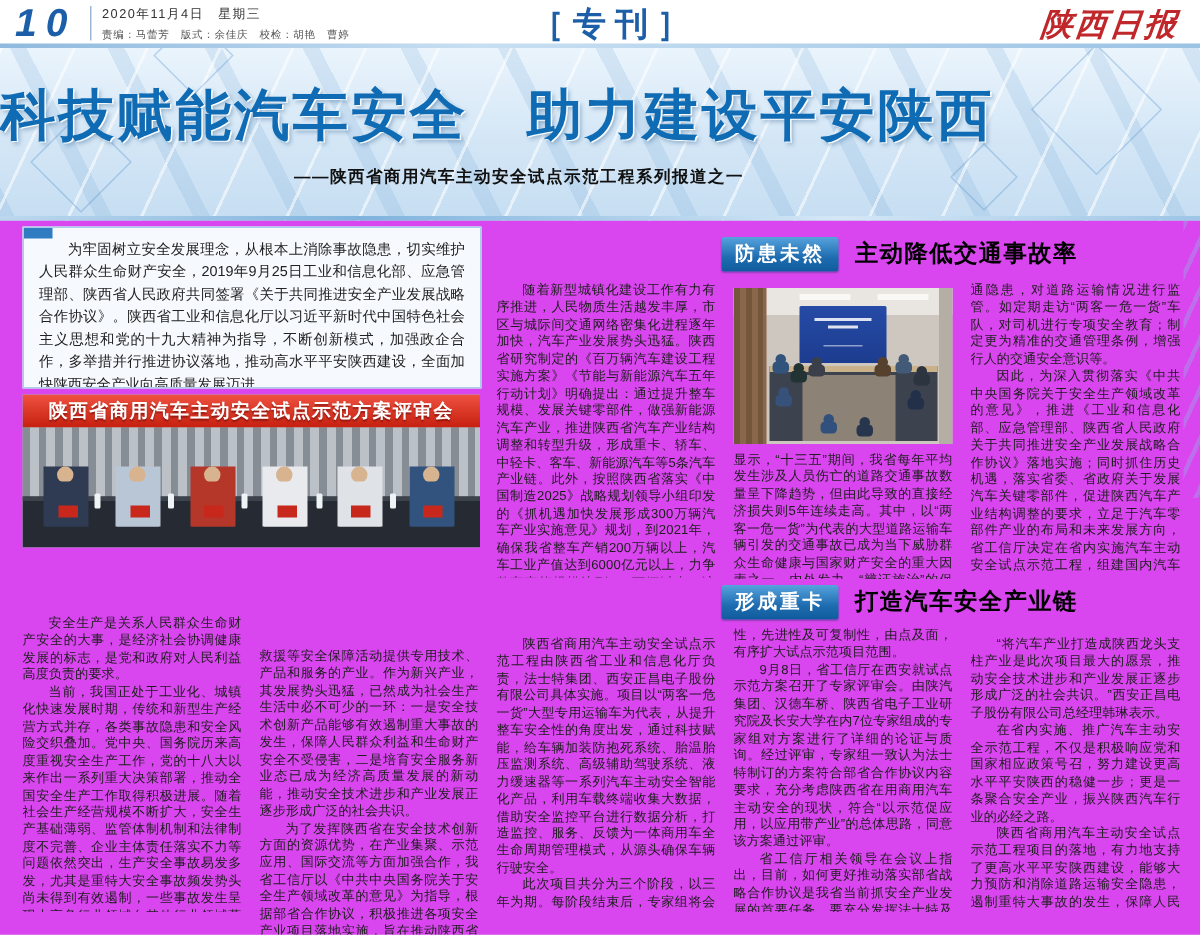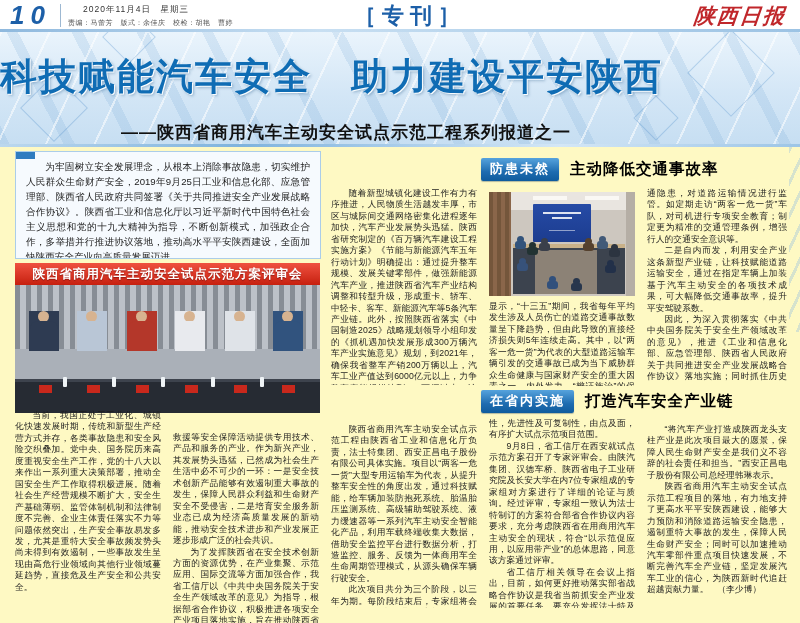--- a/index.html
+++ b/index.html
@@ -1,23 +1,23 @@
 <!DOCTYPE html>
 <html><head>
 <meta charset="utf-8">
 <style>
   html,body{margin:0;padding:0;}
   body{font-family:"Liberation Sans","DejaVu Sans",sans-serif;background:#e9e9e9;}
-  #page{position:relative;width:800px;height:623px;background:#fef9c3;overflow:hidden;margin:0 auto;}
+  #page{position:relative;width:800px;height:623px;background:#d946ef;overflow:hidden;margin:0 auto;}
 
   
   #header{position:absolute;left:0;top:0;width:800px;height:31px;background:#fff;}
   .pagenum{position:absolute;left:10px;top:0px;font-size:26px;font-weight:900;color:#1c5fa8;letter-spacing:6px;font-style:italic;}
   .hdr-divider{position:absolute;left:60px;top:4px;width:1px;height:23px;background:#9db8d2;}
-  .hdr-date{position:absolute;left:68px;top:4px;font-size:8.5px;color:#333;letter-spacing:1px;margin-left:15px;}
+  .hdr-date{position:absolute;left:68px;top:4px;font-size:8.5px;color:#333;letter-spacing:1px;}
   .hdr-credits{position:absolute;left:68px;top:18px;font-size:7px;color:#555;letter-spacing:.5px;}
   .hdr-section{position:absolute;left:300px;top:1px;width:220px;text-align:center;font-size:22px;font-weight:900;color:#1c5fa8;letter-spacing:6px;}
   .masthead{position:absolute;right:14px;top:2px;font-size:21px;font-weight:bold;font-style:italic;color:#c0272b;font-family:"DejaVu Serif","Liberation Serif",serif;letter-spacing:2px;transform:skewX(-6deg);}
   .hdr-rule{position:absolute;left:0;top:29px;width:800px;height:3px;background:linear-gradient(90deg,#8fb9de,#c8dff2 40%,#9cc3e4);}
 
   
   #banner{position:absolute;left:0;top:32px;width:800px;height:115px;
     background:
       repeating-linear-gradient(115deg, rgba(255,255,255,.55) 0 2px, rgba(255,255,255,0) 2px 44px),
       repeating-linear-gradient(63deg, rgba(120,170,215,.20) 0 10px, rgba(120,170,215,0) 10px 58px),
@@ -25,21 +25,21 @@
     overflow:hidden;}
   .hex{position:absolute;border:1px solid rgba(90,150,205,.35);transform:rotate(45deg);}
   .hex.h1{left:30px;top:52px;width:46px;height:46px;}
   .hex.h2{left:700px;top:10px;width:60px;height:60px;}
   .hex.h3{left:640px;top:70px;width:30px;height:30px;}
   .hex.h4{left:110px;top:-14px;width:36px;height:36px;}
   .headline{position:absolute;left:0;top:20px;width:800px;text-align:left;
     font-size:37px;font-weight:900;color:#0f6cb4;letter-spacing:2px;
     text-shadow:1px 1px 0 #fafdff,2px 2px 3px rgba(30,80,130,.35);}
   .subtitle{position:absolute;left:0;top:78px;width:692px;text-align:center;
-    font-size:17px;font-weight:bold;color:#111;letter-spacing:1px;margin-top:11px;}
+    font-size:11px;font-weight:bold;color:#111;letter-spacing:1px;}
   #banner-bottom{position:absolute;left:0;top:144px;width:800px;height:3px;
     background:linear-gradient(90deg,#bcd8ee,#7fb3dd 30%,#d4e7f6 70%,#9dc5e6);}
   #right-strip{position:absolute;right:0;top:147px;width:11px;height:185px;
     background:repeating-linear-gradient(115deg, rgba(140,185,225,.35) 0 3px, rgba(255,255,255,0) 3px 14px);}
 
   
   .colblock{position:absolute;overflow:hidden;text-align:justify;color:#1d1d1d;}
   .colblock .para{margin:0;font-size:8.7px;line-height:11.45px;letter-spacing:.1px;}
   .colblock .para.ind{text-indent:2em;}
 
@@ -50,21 +50,21 @@
   #intro .para{margin:0;font-size:9.6px;line-height:15px;color:#222;}
   #intro .para.ind{text-indent:2em;}
 
   
   .sect{position:absolute;display:flex;align-items:center;gap:11px;white-space:nowrap;}
   .badge{display:inline-block;padding:2px 9px 3px;font-size:13px;font-weight:bold;color:#fff;letter-spacing:2px;
     background:linear-gradient(180deg,#56a3dd 0%,#1e6cb0 60%,#0f5b9d 100%);border-radius:2px;box-shadow:0 1px 1px rgba(0,40,80,.3);}
   .sect-title{font-size:15.5px;font-weight:900;color:#000;letter-spacing:1px;}
 
   
-  #photo1{position:absolute;left:15px;top:263px;width:305px;height:150px;overflow:hidden;background:#aab0b8;}
+  #photo1{position:absolute;left:15px;top:263px;width:305px;height:102px;overflow:hidden;background:#aab0b8;}
   #photo1 .pbanner{position:absolute;left:0;top:0;width:100%;height:22px;
     background:linear-gradient(180deg,#ef5140,#c6200f);display:flex;align-items:center;justify-content:center;}
   #photo1 .pbanner-text{font-size:12.5px;font-weight:bold;color:#fff;letter-spacing:1px;text-shadow:0 1px 1px rgba(80,0,0,.5);}
   #photo1 .curtain{position:absolute;left:0;top:22px;width:100%;height:64px;
     background:repeating-linear-gradient(90deg,#878d95 0 5px,#bcc1c8 5px 11px);}
   #photo1 .table{position:absolute;left:0;bottom:0;width:100%;height:31px;background:#262b33;border-top:3px solid #3d434d;}
   .person{position:absolute;top:48px;width:30px;height:40px;}
   .person:before{content:"";position:absolute;left:9px;top:0;width:11px;height:11px;border-radius:50%;background:#d7b390;}
   .person:after{content:"";position:absolute;left:1px;top:10px;width:28px;height:30px;border-radius:8px 8px 0 0;background:inherit;}
   .person.p1{left:14px;background:#2e3b52;}
@@ -163,21 +163,21 @@
     <i class="bottle b5"></i>
   </div>
 
 
   <div class="sect" style="left:481px;top:158px;text-align:center;">
     <span class="badge">防患未然</span>
     <span class="sect-title">主动降低交通事故率</span>
   </div>
 
   <div class="sect" style="left:481px;top:390px;">
-    <span class="badge">在省内实施</span>
+    <span class="badge">形成重卡</span>
     <span class="sect-title">打造汽车安全产业链</span>
   </div>
 
   <div id="photo2">
     <div class="ceiling"></div>
     <i class="light l1"></i>
     <i class="light l2"></i>
     <div class="wallL"></div>
     <div class="wallR"></div>
     <div class="screen">
@@ -194,20 +194,21 @@
     <i class="dot d4"></i>
     <i class="dot d5"></i>
     <i class="dot d6"></i>
     <i class="dot d7"></i>
     <i class="dot d8"></i>
     <i class="dot d9"></i>
     <i class="dot d10"></i>
   </div>
 
   <div class="colblock" style="left:15px;top:410px;width:146px;height:198px;">
+      <p class="para ind">安全生产是关系人民群众生命财产安全的大事，是经济社会协调健康发展的标志，是党和政府对人民利益高度负责的要求。</p>
       <p class="para ind">当前，我国正处于工业化、城镇化快速发展时期，传统和新型生产经营方式并存，各类事故隐患和安全风险交织叠加。党中央、国务院历来高度重视安全生产工作，党的十八大以来作出一系列重大决策部署，推动全国安全生产工作取得积极进展。随着社会生产经营规模不断扩大，安全生产基础薄弱、监管体制机制和法律制度不完善、企业主体责任落实不力等问题依然突出，生产安全事故易发多发，尤其是重特大安全事故频发势头尚未得到有效遏制，一些事故发生呈现由高危行业领域向其他行业领域蔓延趋势，直接危及生产安全和公共安全。</p>
     </div>
   <div class="colblock" style="left:173px;top:432px;width:146px;height:198px;">
       <p class="para">救援等安全保障活动提供专用技术、产品和服务的产业。作为新兴产业，其发展势头迅猛，已然成为社会生产生活中必不可少的一环：一是安全技术创新产品能够有效遏制重大事故的发生，保障人民群众利益和生命财产安全不受侵害，二是培育安全服务新业态已成为经济高质量发展的新动能，推动安全技术进步和产业发展正逐步形成广泛的社会共识。</p>
       <p class="para ind">为了发挥陕西省在安全技术创新方面的资源优势，在产业集聚、示范应用、国际交流等方面加强合作，我省工信厅以《中共中央国务院关于安全生产领域改革的意见》为指导，根据部省合作协议，积极推进各项安全产业项目落地实施，旨在推动陕西省成为具有国际影响力的先进安全装备（产品）研发制造基地，进而带动西北地区安全产业快速发展，更好地服务于“丝绸之路经济带”建设。</p>
     </div>
   <div class="colblock" style="left:331px;top:188px;width:146px;height:197px;">
       <p class="para ind">随着新型城镇化建设工作有力有序推进，人民物质生活越发丰厚，市区与城际间交通网络密集化进程逐年加快，汽车产业发展势头迅猛。陕西省研究制定的《百万辆汽车建设工程实施方案》《节能与新能源汽车五年行动计划》明确提出：通过提升整车规模、发展关键零部件，做强新能源汽车产业，推进陕西省汽车产业结构调整和转型升级，形成重卡、轿车、中轻卡、客车、新能源汽车等5条汽车产业链。此外，按照陕西省落实《中国制造2025》战略规划领导小组印发的《抓机遇加快发展形成300万辆汽车产业实施意见》规划，到2021年，确保我省整车产销200万辆以上，汽车工业产值达到6000亿元以上，力争整车产能规模达到300万辆以上。该《实施意见》同时明确了我省汽车产业发展目标：将陕西打造成全国主要的汽车产业基地和汽车出口基地。</p>
     </div>
   <div class="colblock" style="left:331px;top:424px;width:146px;height:184px;">
@@ -217,21 +218,21 @@
   <div class="colblock" style="left:489px;top:301px;width:146px;height:85px;">
       <p class="para">显示，“十三五”期间，我省每年平均发生涉及人员伤亡的道路交通事故数量呈下降趋势，但由此导致的直接经济损失则5年连续走高。其中，以“两客一危一货”为代表的大型道路运输车辆引发的交通事故已成为当下威胁群众生命健康与国家财产安全的重大因素之一。内外发力，“辨证施治”的保障道路通道顺畅与运输安全势在必行。</p>
     </div>
   <div class="colblock" style="left:489px;top:418px;width:146px;height:190px;">
       <p class="para">性，先进性及可复制性，由点及面，有序扩大试点示范项目范围。</p>
       <p class="para ind">9月8日，省工信厅在西安就试点示范方案召开了专家评审会。由陕汽集团、汉德车桥、陕西省电子工业研究院及长安大学在内7位专家组成的专家组对方案进行了详细的论证与质询。经过评审，专家组一致认为法士特制订的方案符合部省合作协议内容要求，充分考虑陕西省在用商用汽车主动安全的现状，符合“以示范促应用，以应用带产业”的总体思路，同意该方案通过评审。</p>
       <p class="para ind">省工信厅相关领导在会议上指出，目前，如何更好推动落实部省战略合作协议是我省当前抓安全产业发展的首要任务，要充分发挥法士特及正昌电子在汽车主动安全方面的优势，在省工信厅的支持下创新模式，加强政企合作，为我省包括汽车主动安全产业在内</p>
     </div>
   <div class="colblock" style="left:647px;top:188px;width:140px;height:194px;">
       <p class="para">通隐患，对道路运输情况进行监管。如定期走访“两客一危一货”车队，对司机进行专项安全教育；制定更为精准的交通管理条例，增强行人的交通安全意识等。</p>
-      <p class="para ind">二是自内而发，利用安全产业这条新型产业链，让科技赋能道路运输安全，通过在指定车辆上加装基于汽车主动安全的各项技术成果，可大幅降低交通事故率，提升平安驾驶系数。</p>
       <p class="para ind">因此，为深入贯彻落实《中共中央国务院关于安全生产领域改革的意见》，推进《工业和信息化部、应急管理部、陕西省人民政府关于共同推进安全产业发展战略合作协议》落地实施；同时抓住历史机遇，落实省委、省政府关于发展汽车关键零部件，促进陕西汽车产业结构调整的要求，立足于汽车零部件产业的布局和未来发展方向，省工信厅决定在省内实施汽车主动安全试点示范工程，组建国内汽车主动安全技术领域的生力军，激发产业高质量发展新动能。</p>
     </div>
   <div class="colblock" style="left:647px;top:424px;width:140px;height:184px;">
-      <p class="para ind">“将汽车产业打造成陕西龙头支柱产业是此次项目最大的愿景，保障人民生命财产安全是我们义不容辞的社会责任和担当。”西安正昌电子股份有限公司总经理韩琳表示。</p>
+      <p class="para ind">“将汽车产业打造成陕西龙头支柱产业是此次项目最大的愿景，推动安全技术进步和产业发展正逐步形成广泛的社会共识。”西安正昌电子股份有限公司总经理韩琳表示。</p>
+      <p class="para ind">在省内实施、推广汽车主动安全示范工程，不仅是积极响应党和国家相应政策号召，努力建设更高水平平安陕西的稳健一步；更是一条聚合安全产业，振兴陕西汽车行业的必经之路。</p>
       <p class="para ind">陕西省商用汽车主动安全试点示范工程项目的落地，有力地支持了更高水平平安陕西建设，能够大力预防和消除道路运输安全隐患，遏制重特大事故的发生，保障人民生命财产安全；同时可以加速推动汽车零部件重点项目快速发展，不断完善汽车全产业链，坚定发展汽车工业的信心，为陕西新时代追赶超越贡献力量。　（李少博）</p>
     </div>
 
 </div>
 
 </body></html>

